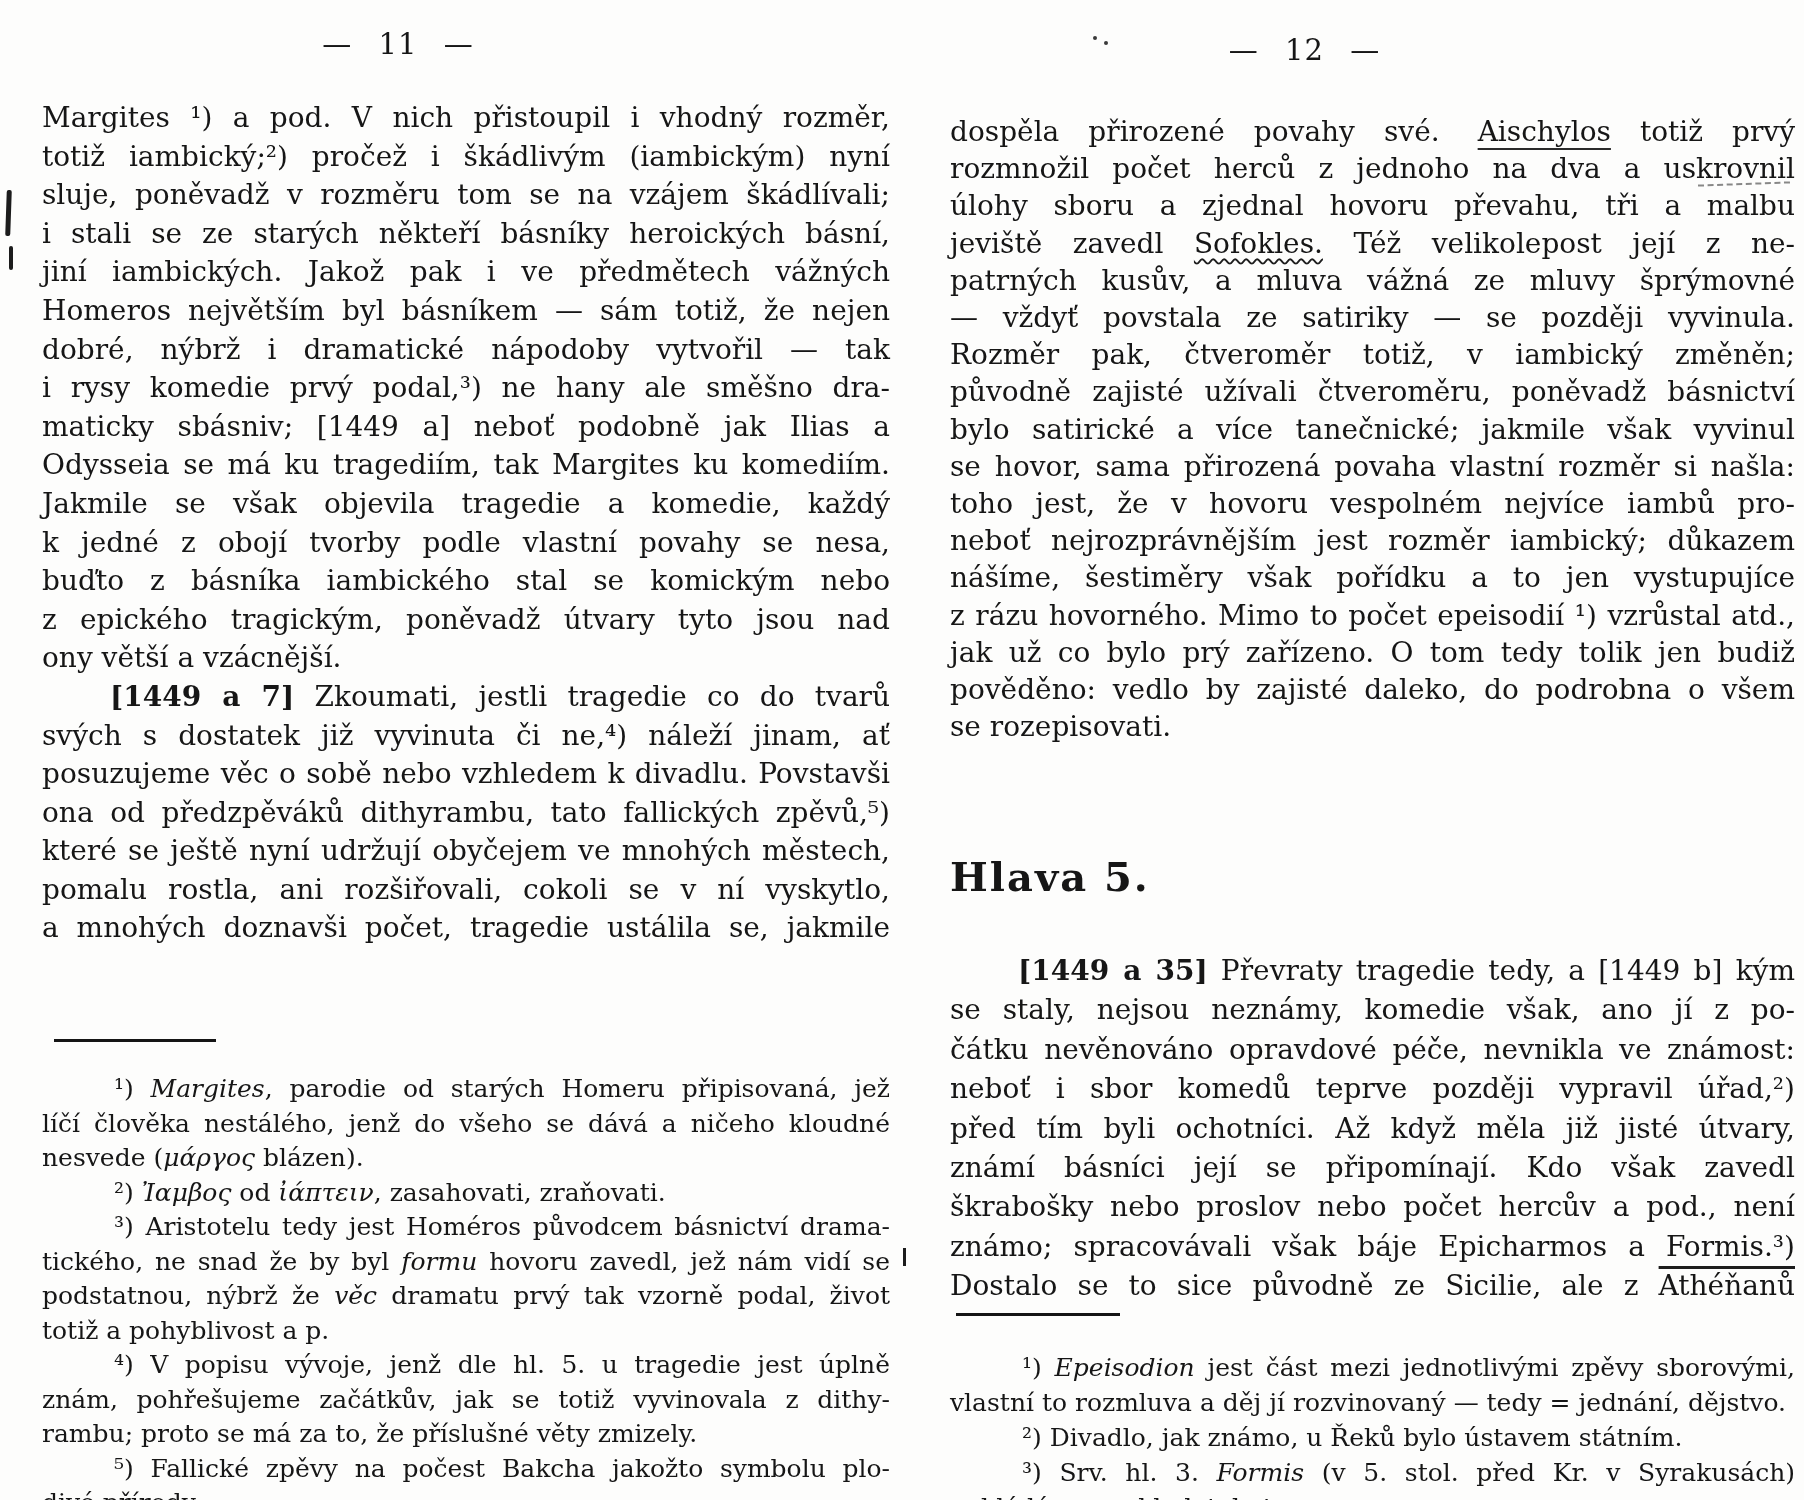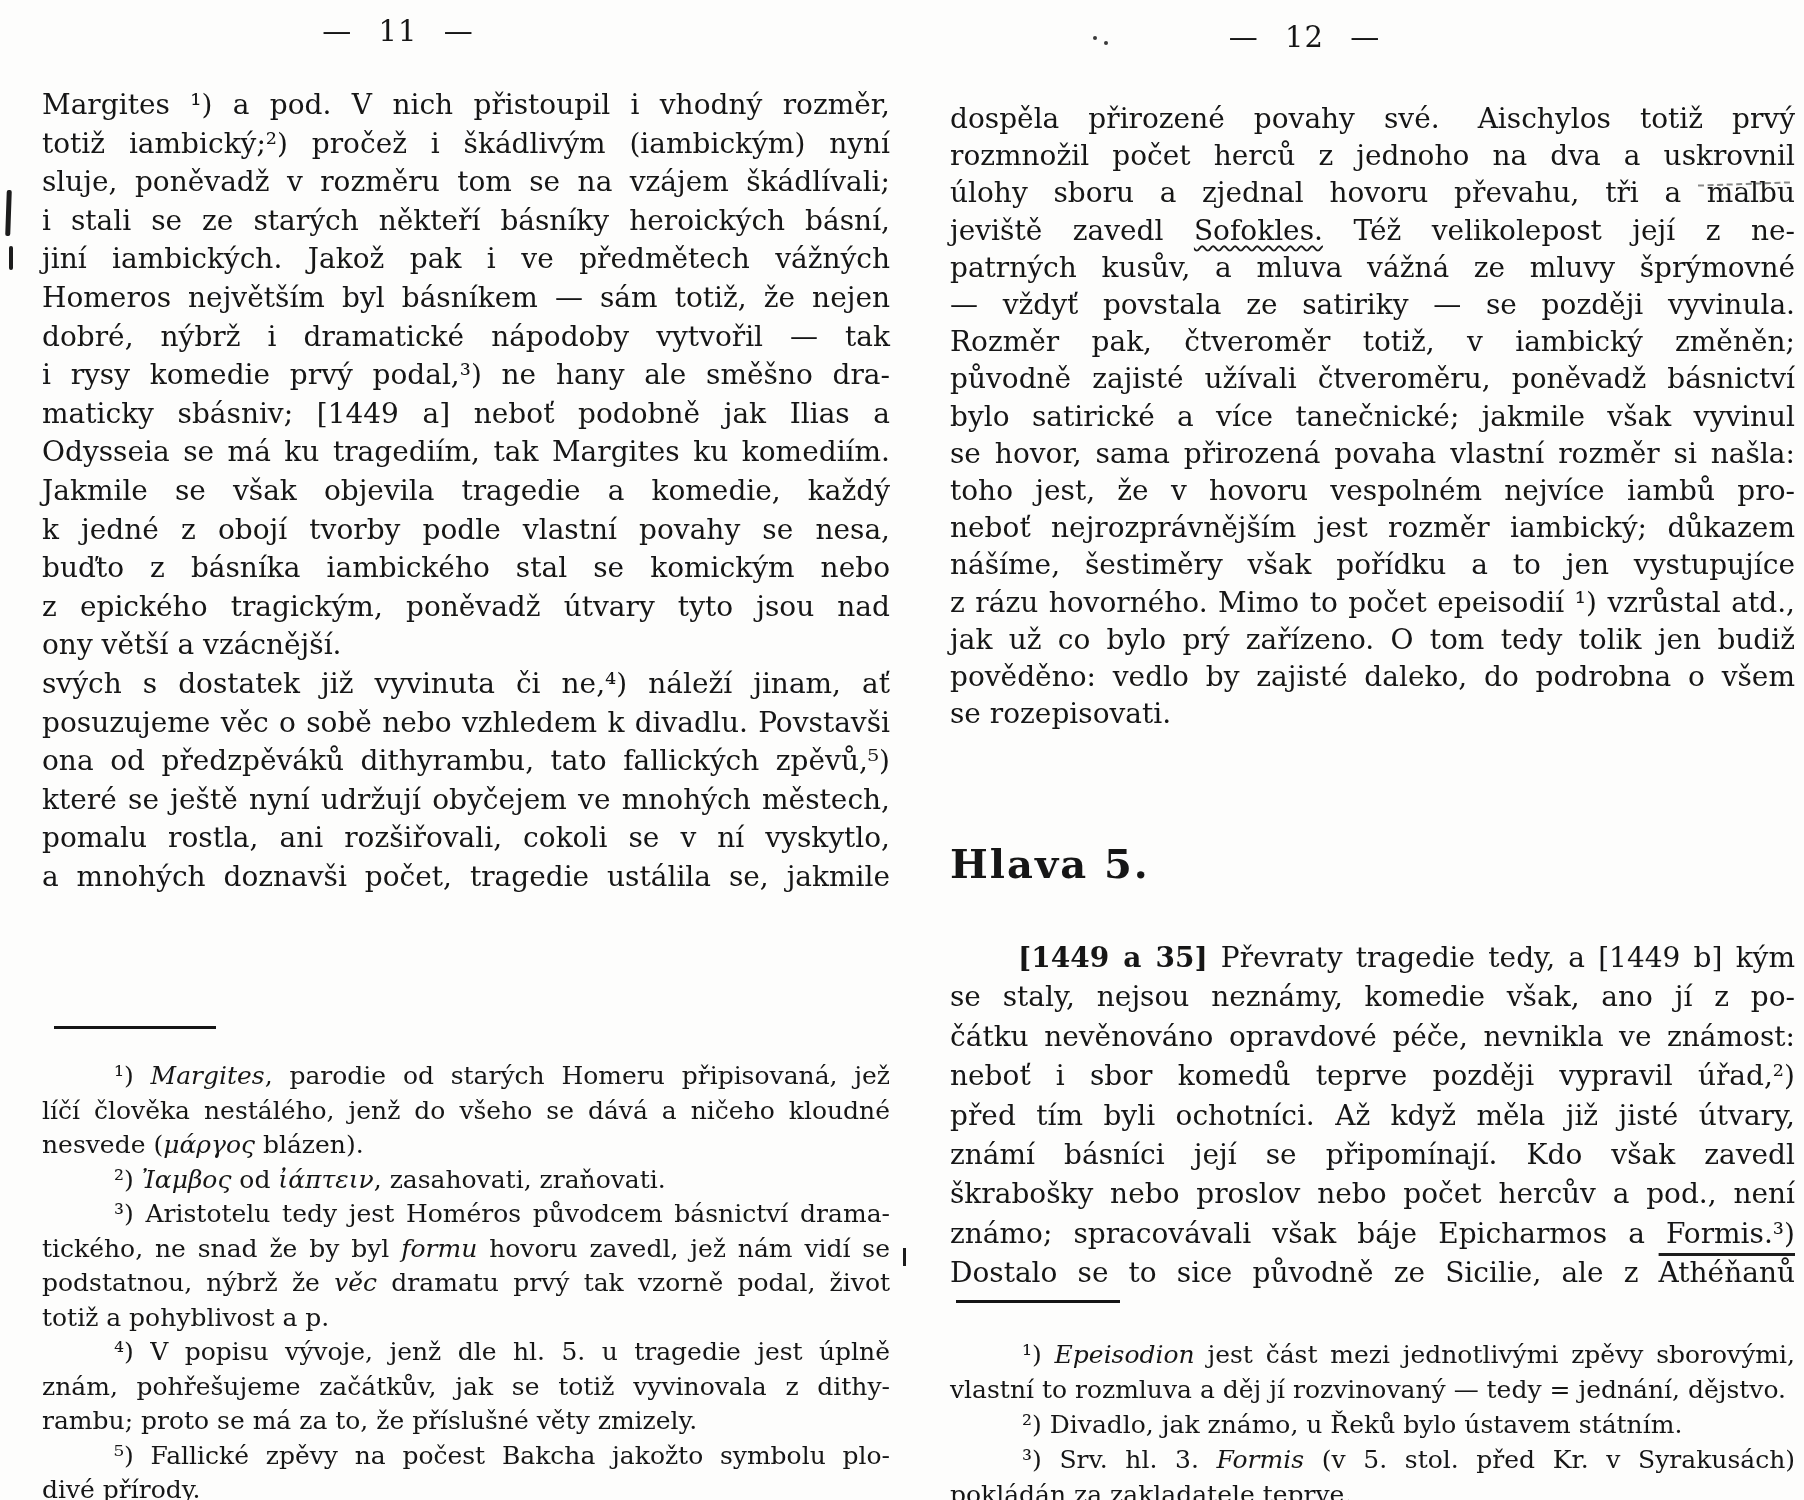--- a/index.html
+++ b/index.html
@@ -1,21 +1,21 @@
 <!DOCTYPE html>
 <html><head>
 <meta charset="utf-8">
 <style>
   html,body{margin:0;padding:0;}
   body{
     width:1804px;height:1500px;position:relative;overflow:hidden;
     background:#fdfdfc;color:#161616;
     font-family:"DejaVu Serif","Liberation Serif",serif;
   }
-  .page{position:absolute;top:0;height:1468px;}
+  .page{position:absolute;top:13px;height:1468px;}
   #page-11{left:42px;width:848px;}
   #page-12{left:950px;width:845px;}
   .pg-header{
     position:absolute;left:0;width:100%;text-align:center;
     font-size:29px;word-spacing:16px;letter-spacing:1px;
     transform:translateX(-68px);
   }
   #page-11 .pg-header{top:14px;}
   #page-12 .pg-header{top:20px;}
   .textblock{position:absolute;left:0;right:0;font-size:28px;}
@@ -37,21 +37,21 @@
   #page-11 .footnotes .line{line-height:34.5px;}
   #page-12 .footnotes{top:1320px;}
   #page-12 .footnotes .line{line-height:35px;}
   .line{
     text-align:justify;text-align-last:justify;
     white-space:normal;
   }
   .line.endline{text-align-last:left;}
   .line.ind{text-indent:68px;}
   .footnotes .line.ind{text-indent:72px;}
-  .u{text-decoration-thickness:1.5px;text-underline-offset:7px;text-decoration-color:#2a2a2a;margin-left:9px;}
+  .u{text-decoration:underline;text-decoration-thickness:1.5px;text-underline-offset:7px;text-decoration-color:#2a2a2a;margin-left:9px;}
   .wavy{text-decoration:underline wavy;text-decoration-thickness:1.8px;text-underline-offset:5px;text-decoration-color:#1d1d1d;}
   .over{text-decoration:overline;text-decoration-thickness:2.5px;text-decoration-color:#1d1d1d;margin-top:28px;}
   i{font-style:italic;}
   b{font-weight:bold;}
   
   .artifact{position:absolute;background:#1c1c1c;}
   .art-bar1{left:6px;top:190px;width:5px;height:46px;border-radius:2px;transform:rotate(2deg);}
   .art-bar2{left:9px;top:246px;width:4px;height:24px;border-radius:2px;}
   .art-tick{left:903px;top:1248px;width:3px;height:18px;}
   .art-dot1{left:1093px;top:36px;width:4px;height:4px;border-radius:50%;background:#3a3a3a;box-shadow:11px 5px 0 #3a3a3a;}
@@ -74,20 +74,21 @@
         <div class="line">i rysy komedie prvý podal,³) ne hany ale směšno dra-</div>
         <div class="line">maticky sbásniv; [1449 a] neboť podobně jak Ilias a</div>
         <div class="line">Odysseia se má ku tragediím, tak Margites ku komediím.</div>
         <div class="line">Jakmile se však objevila tragedie a komedie, každý</div>
         <div class="line">k jedné z obojí tvorby podle vlastní povahy se nesa,</div>
         <div class="line">buďto z básníka iambického stal se komickým nebo</div>
         <div class="line">z epického tragickým, poněvadž útvary tyto jsou nad</div>
         <div class="line endline">ony větší a vzácnější.</div>
       </div>
       <div>
+        <div class="line ind"><b>[1449 a 7]</b> Zkoumati, jestli tragedie co do tvarů</div>
         <div class="line">svých s dostatek již vyvinuta či ne,⁴) náleží jinam, ať</div>
         <div class="line">posuzujeme věc o sobě nebo vzhledem k divadlu. Povstavši</div>
         <div class="line">ona od předzpěváků dithyrambu, tato fallických zpěvů,⁵)</div>
         <div class="line">které se ještě nyní udržují obyčejem ve mnohých městech,</div>
         <div class="line">pomalu rostla, ani rozšiřovali, cokoli se v ní vyskytlo,</div>
         <div class="line">a mnohých doznavši počet, tragedie ustálila se, jakmile</div>
       </div>
     </div>
   <div class="rule"></div>
   <div class="footnotes">

